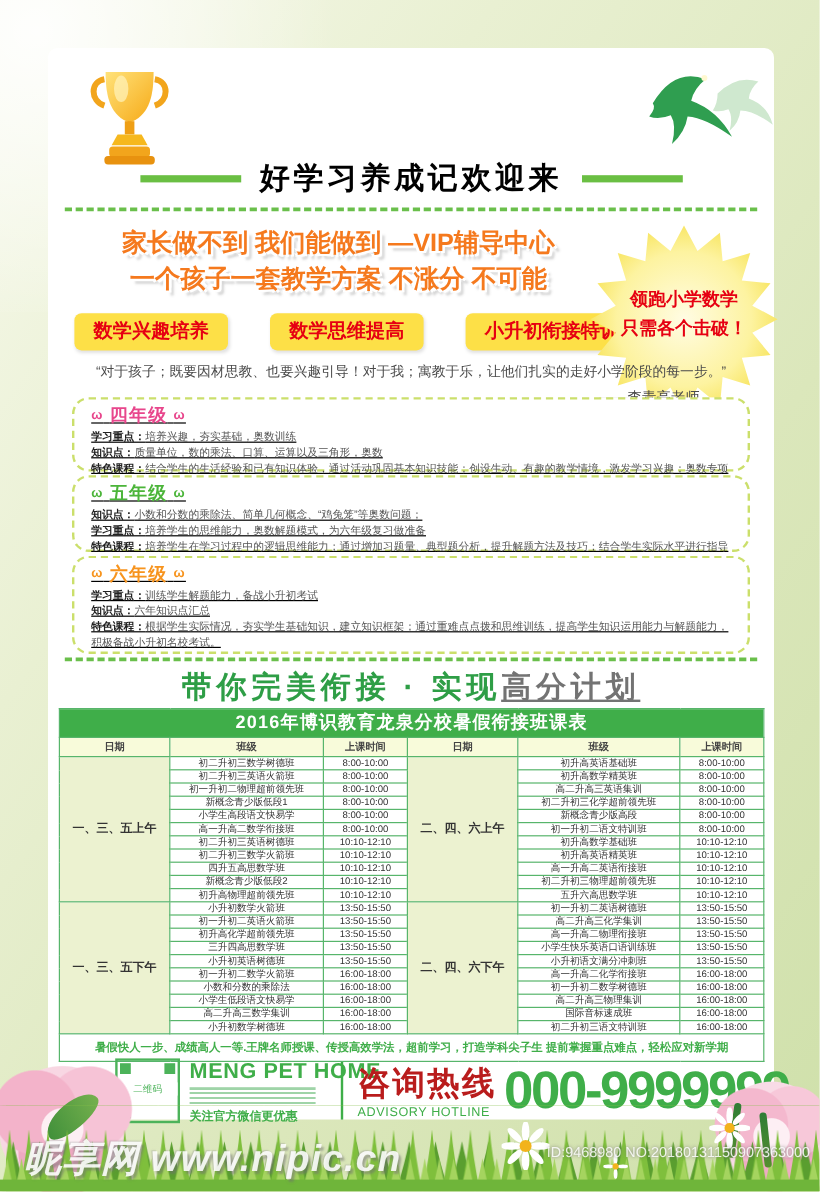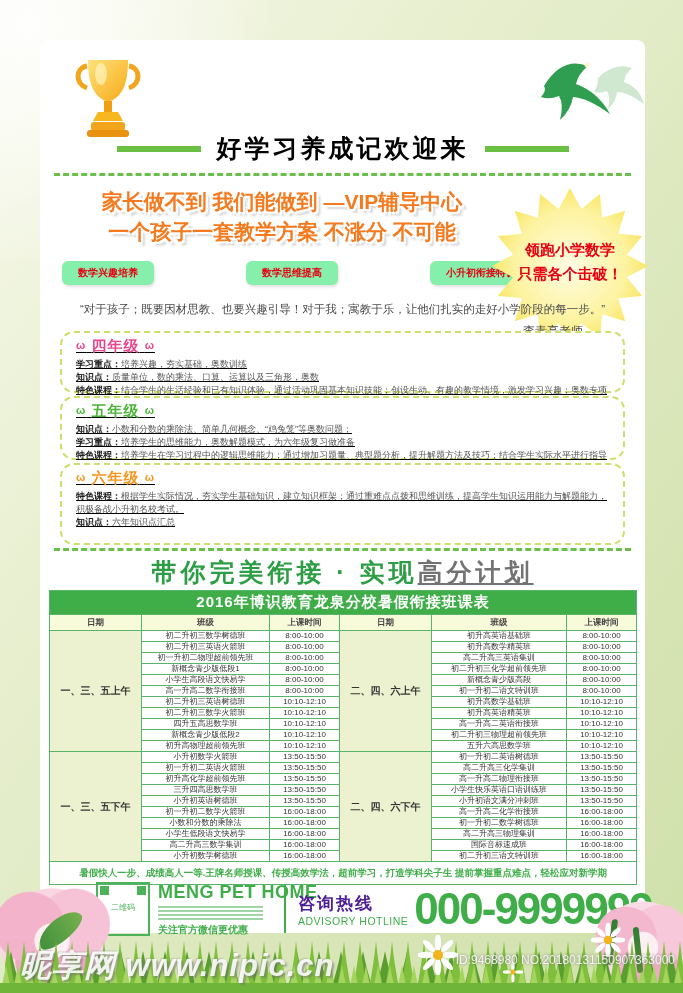--- a/index.html
+++ b/index.html
@@ -23,21 +23,21 @@
   .birds{position:absolute;left:500px;top:12px;}
   .dash-div{position:absolute;left:14px;right:14px;border-top:3px dashed #6abf4b;}
   .dash-1{top:133px;} .dash-2{top:508px;}
 
   
   .headline{position:absolute;left:18px;width:448px;text-align:center;font-weight:bold;font-size:21px;
     color:#f5791d;white-space:nowrap;
     text-shadow:-2px -2px 0 #fff,2px -2px 0 #fff,-2px 2px 0 #fff,2px 2px 0 #fff,4px 4px 2px rgba(80,80,80,.25);}
   .hl-1{top:148px;} .hl-2{top:178px;}
   .pill-row{position:absolute;left:22px;top:221px;width:470px;display:flex;justify-content:space-between;}
-  .pill{background:#86efac;border-radius:6px;padding:5px 16px;font-size:10px;font-weight:bold;color:#e60012;
+  .pill{background:#fde047;border-radius:6px;padding:5px 16px;font-size:16px;font-weight:bold;color:#e60012;
     box-shadow:1px 2px 3px rgba(0,0,0,.12);white-space:nowrap;}
   .burst{position:absolute;left:450px;top:146px;width:160px;height:160px;}
   .burst-text{position:absolute;left:0;top:52px;width:160px;text-align:center;font-size:15px;font-weight:bold;
     color:#e60012;line-height:24px;}
 
   
   .quote{position:absolute;left:10px;top:262px;width:585px;text-align:center;font-size:11.5px;color:#4a4a4a;}
   .quote-author{position:absolute;right:62px;top:283px;font-size:12px;color:#4a4a4a;}
 
   
@@ -69,21 +69,21 @@
       linear-gradient(#4cb35a,#4cb35a) 2px 2px/9px 9px no-repeat,
       linear-gradient(#4cb35a,#4cb35a) calc(100% - 2px) 2px/9px 9px no-repeat,
       linear-gradient(#4cb35a,#4cb35a) 2px calc(100% - 2px)/9px 9px no-repeat;}
   .qr span{position:absolute;left:0;top:18px;width:100%;text-align:center;font-size:8px;color:#4cb35a;background:#fff;}
   .brand{margin-left:8px;width:118px;flex:none;}
   .brand .bname{font-size:18px;font-weight:bold;color:#3fae49;letter-spacing:.5px;white-space:nowrap;}
   .brand .blines{margin:3px 0;height:14px;
     background:repeating-linear-gradient(#9fd4a8 0 2px,transparent 2px 4px);width:105px;}
   .brand .bsub{font-size:10px;font-weight:bold;color:#3fae49;white-space:nowrap;}
   .vdiv{width:2px;height:48px;background:#3fae49;margin:0 12px 0 8px;flex:none;}
-  .hotline .h-cn{font-size:17px;font-weight:bold;color:#4c1d95;letter-spacing:2px;white-space:nowrap;}
+  .hotline .h-cn{font-size:27px;font-weight:bold;color:#b91c1c;letter-spacing:2px;white-space:nowrap;}
   .hotline .h-en{font-size:10.5px;color:#3fae49;letter-spacing:.5px;white-space:nowrap;}
   .phone{font-size:44px;font-weight:bold;color:#3fae49;letter-spacing:-2px;margin-left:6px;white-space:nowrap;}
 
   
   .grass{position:absolute;left:0;bottom:0;width:683px;height:72px;}
   .rose{position:absolute;border-radius:50%;}
   .rose-l{left:-28px;bottom:-18px;width:160px;height:140px;
     background:
       radial-gradient(circle at 50% 50%,#fdeff4 0 16%,rgba(0,0,0,0) 17%),
       radial-gradient(circle at 36% 40%,#f3b3ca 0 26%,rgba(0,0,0,0) 27%),
@@ -199,22 +199,23 @@
     <div class="gline"><span class="lbl">学习重点：</span><span>培养学生的思维能力，奥数解题模式，为六年级复习做准备</span></div>
     <div class="gline"><span class="lbl">特色课程：</span><span>培养学生在学习过程中的逻辑思维能力；通过增加习题量、典型题分析，提升解题方法及技巧；结合学生实际水平进行指导性提升，积极应对小学考试。</span></div>
   </div>
 
   <div class="gbox gb-3">
     <h3>
       <span class="deco" style="color: rgb(247, 148, 30);">ω</span>
       <span style="color: rgb(247, 148, 30);">六年级</span>
       <span class="deco" style="color: rgb(247, 148, 30);">ω</span>
     </h3>
+    <div class="gline"><span class="lbl">学习重点：</span><span>训练学生解题能力，备战小升初考试</span></div>
+    <div class="gline"><span class="lbl">知识点：</span><span>六年知识点汇总</span></div>
     <div class="gline"><span class="lbl">特色课程：</span><span>根据学生实际情况，夯实学生基础知识，建立知识框架；通过重难点点拨和思维训练，提高学生知识运用能力与解题能力，积极备战小升初名校考试。</span></div>
-    <div class="gline"><span class="lbl">知识点：</span><span>六年知识点汇总</span></div>
   </div>
 
   <div class="dash-div dash-2"></div>
 
   <div class="plan">
     <span class="p-green">带你完美衔接 · 实现</span><span class="p-red">高分计划</span>
   </div>
 
   <table class="sch">
     <colgroup>

